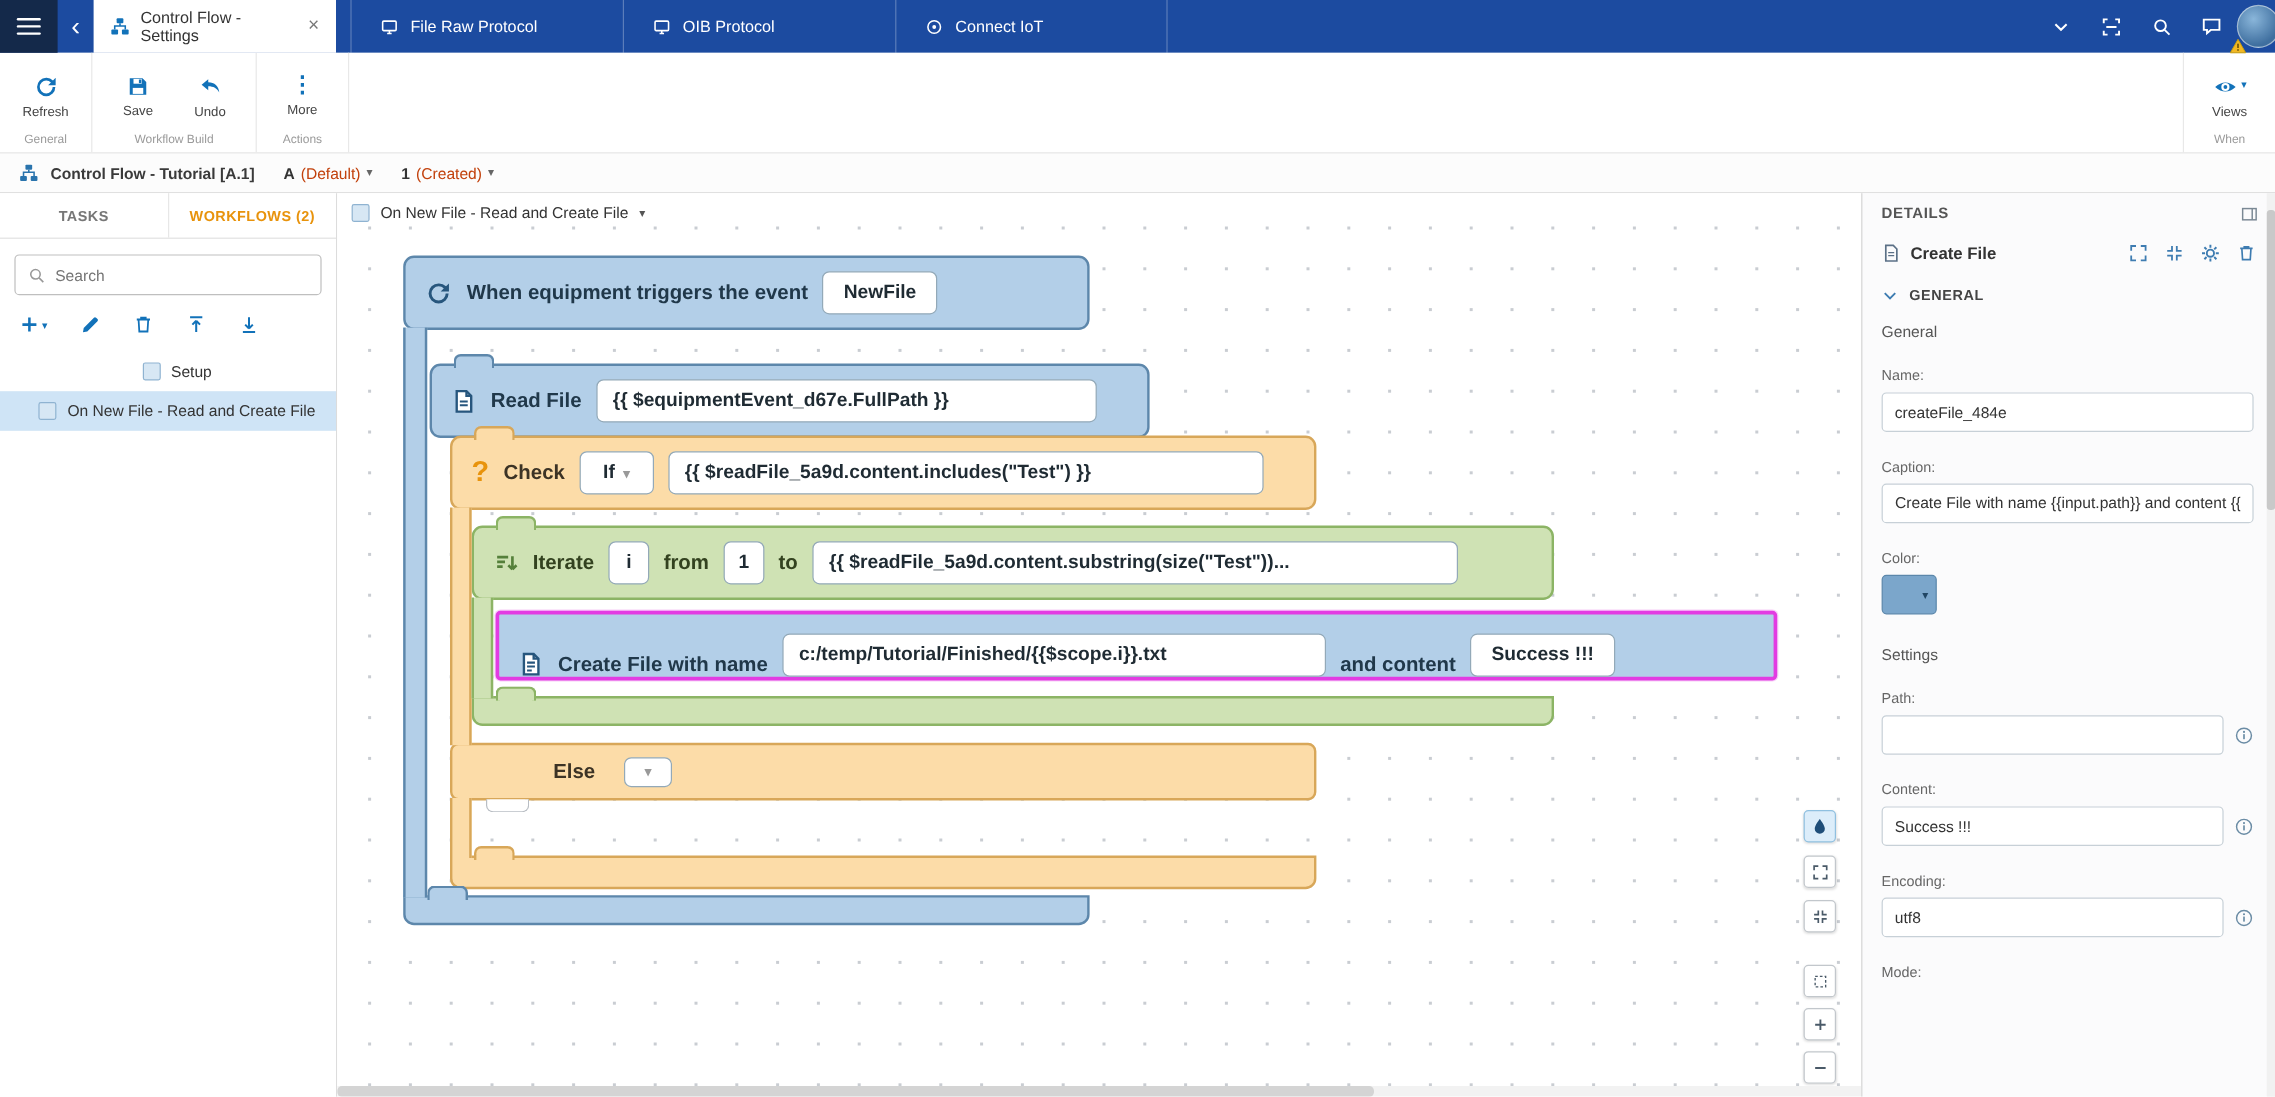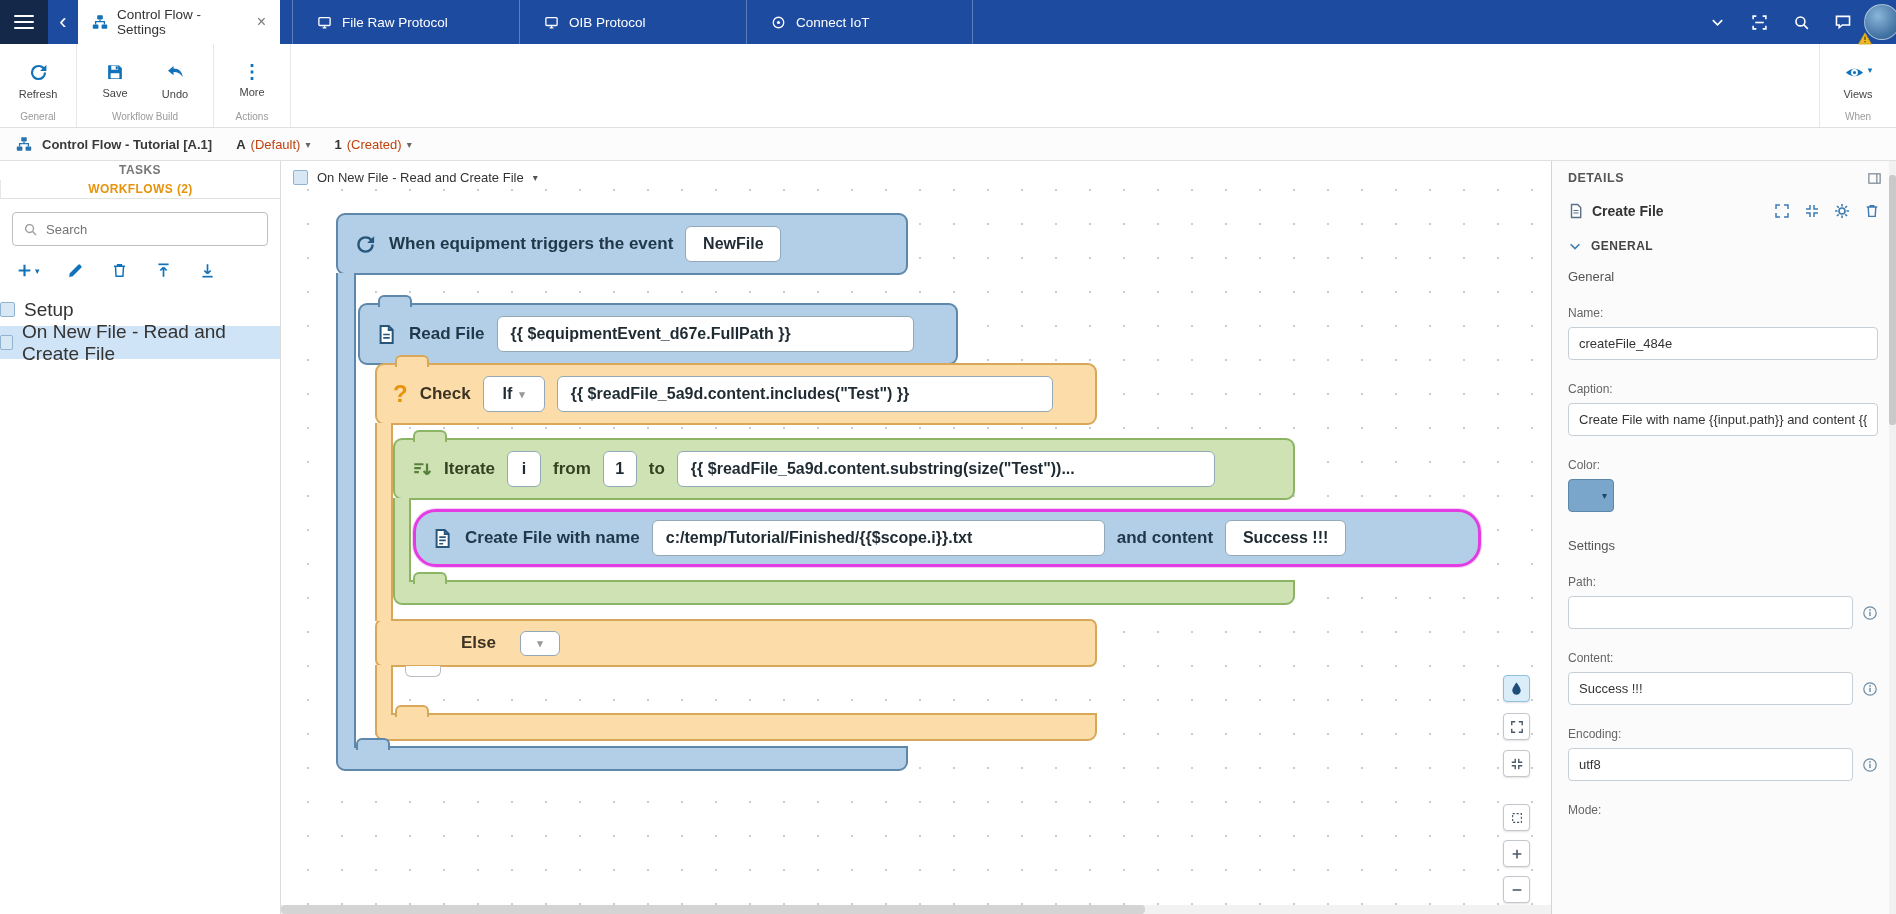--- a/index.html
+++ b/index.html
@@ -40,31 +40,31 @@
   .bc-chip { display:flex; align-items:center; gap:5px; margin-left:14px; cursor:pointer; }
   .bc-b { font-weight:bold; }
   .bc-sub { color:#c2410c; }
   .bc-caret { font-size:10px; color:#666; }
 
   
   .main { display:flex; height:753px; }
 
   
   .sidebar { width:281px; border-right:1px solid #dcdcdc; display:flex; flex-direction:column; background:#fff; }
-  .side-tabs { height:38px; display:flex; border-bottom:1px solid #e2e2e2;flex-direction:column; }
+  .side-tabs { height:38px; display:flex; border-bottom:1px solid #e2e2e2; }
   .side-tab { flex:1; display:flex; align-items:center; justify-content:center; font-size:12px; font-weight:bold; letter-spacing:.4px; color:#777; cursor:pointer; }
   .side-tab + .side-tab { border-left:1px solid #e7e7e7; }
   .side-tab.active { color:#e8930c; }
   .search-box { margin:13px 12px 4px; height:34px; border:1px solid #bfbfbf; border-radius:4px; display:flex; align-items:center; padding:0 10px; gap:8px; }
   .search-box input { border:none; outline:none; flex:1; font-size:13px; color:#333; font-family:inherit; }
   .side-actions { display:flex; align-items:center; gap:27px; padding:12px 16px 10px; }
   .side-actions .act { display:flex; align-items:center; cursor:pointer; }
   .plus-caret { font-size:9px; color:#1272b9; margin-left:2px; }
   .side-list { margin-top:4px; }
-  .side-item { height:33px; display:flex; align-items:center; gap:9px; font-size:19px; color:#333; cursor:pointer; }
+  .side-item { height:33px; display:flex; align-items:center; gap:9px; padding-left:15px; font-size:13px; color:#333; cursor:pointer;justify-content:center; }
   .side-item.selected { background:#cfe4f6; }
   .sq-icon { width:15px; height:15px; background:#d7e7f4; border:1px solid #8fb3d1; border-radius:2px; }
 
   
   .canvas { flex:1; position:relative; background-color:#fff;
     background-image:radial-gradient(#c9cdd2 1.3px, transparent 1.4px);
     background-size:34px 34px; background-position:10px 12px; overflow:hidden; }
   .cv-header { position:absolute; top:9px; left:12px; display:flex; align-items:center; gap:9px; font-size:13px; color:#333; z-index:5; }
   .cv-caret { font-size:10px; color:#555; }
 
@@ -86,21 +86,21 @@
   .bump.green  { background:#cfe2b4; border-color:#8cb465; }
   .blk-label { font-size:17px; font-weight:bold; color:#20384a; white-space:nowrap; }
   .orange .blk-label, .green .blk-label { color:#3c3325; }
   .green .blk-label { color:#33421f; }
   .fld { background:#fff; border:1px solid #93a9b8; border-radius:6px; padding:8px 13px; font-size:16px; font-weight:bold; color:#1f2b33; white-space:nowrap; overflow:hidden; }
   .fld.center { text-align:center; }
   .fld.dd { display:flex; align-items:center; justify-content:center; gap:7px; cursor:pointer; }
   .dd-caret { font-size:11px; color:#999; }
   .gap12 > * { margin-right:12px; } .gap12 > *:last-child { margin-right:0; }
   .q-icon { font-size:24px; font-weight:bold; color:#e8930c; }
-  .selected-block { border:3px solid #e23ce2; border-radius:23px; box-shadow:0 0 0 1px rgba(226,60,226,.25); }
+  .selected-block { border:3px solid #e23ce2; border-radius:4px; box-shadow:0 0 0 1px rgba(226,60,226,.25);align-items:flex-end; }
   .slot-notch { position:absolute; background:#fff; border:1px solid #b9bec4; border-top:none; border-radius:0 0 6px 6px; z-index:4; }
 
   .cv-btn { position:absolute; right:21px; width:27px; height:27px; background:#fff; border:1px solid #c2c7cc; border-radius:4px; display:flex; align-items:center; justify-content:center; box-shadow:0 1px 2px rgba(0,0,0,.12); cursor:pointer; z-index:10; }
   .cv-btn.lit { background:#dcedfa; border-color:#8fc0e0; }
   .h-scroll { position:absolute; left:0; right:0; bottom:0; height:9px; background:#f2f2f2; z-index:11; }
   .h-thumb { height:100%; width:68%; background:#d4d4d4; border-radius:4px; }
 
   
   .details { width:345px; border-left:1px solid #d5d5d5; background:#fbfbfc; position:relative; padding-bottom:10px; }
   .dt-top { height:34px; display:flex; align-items:center; justify-content:space-between; padding:0 14px 0 16px; }

